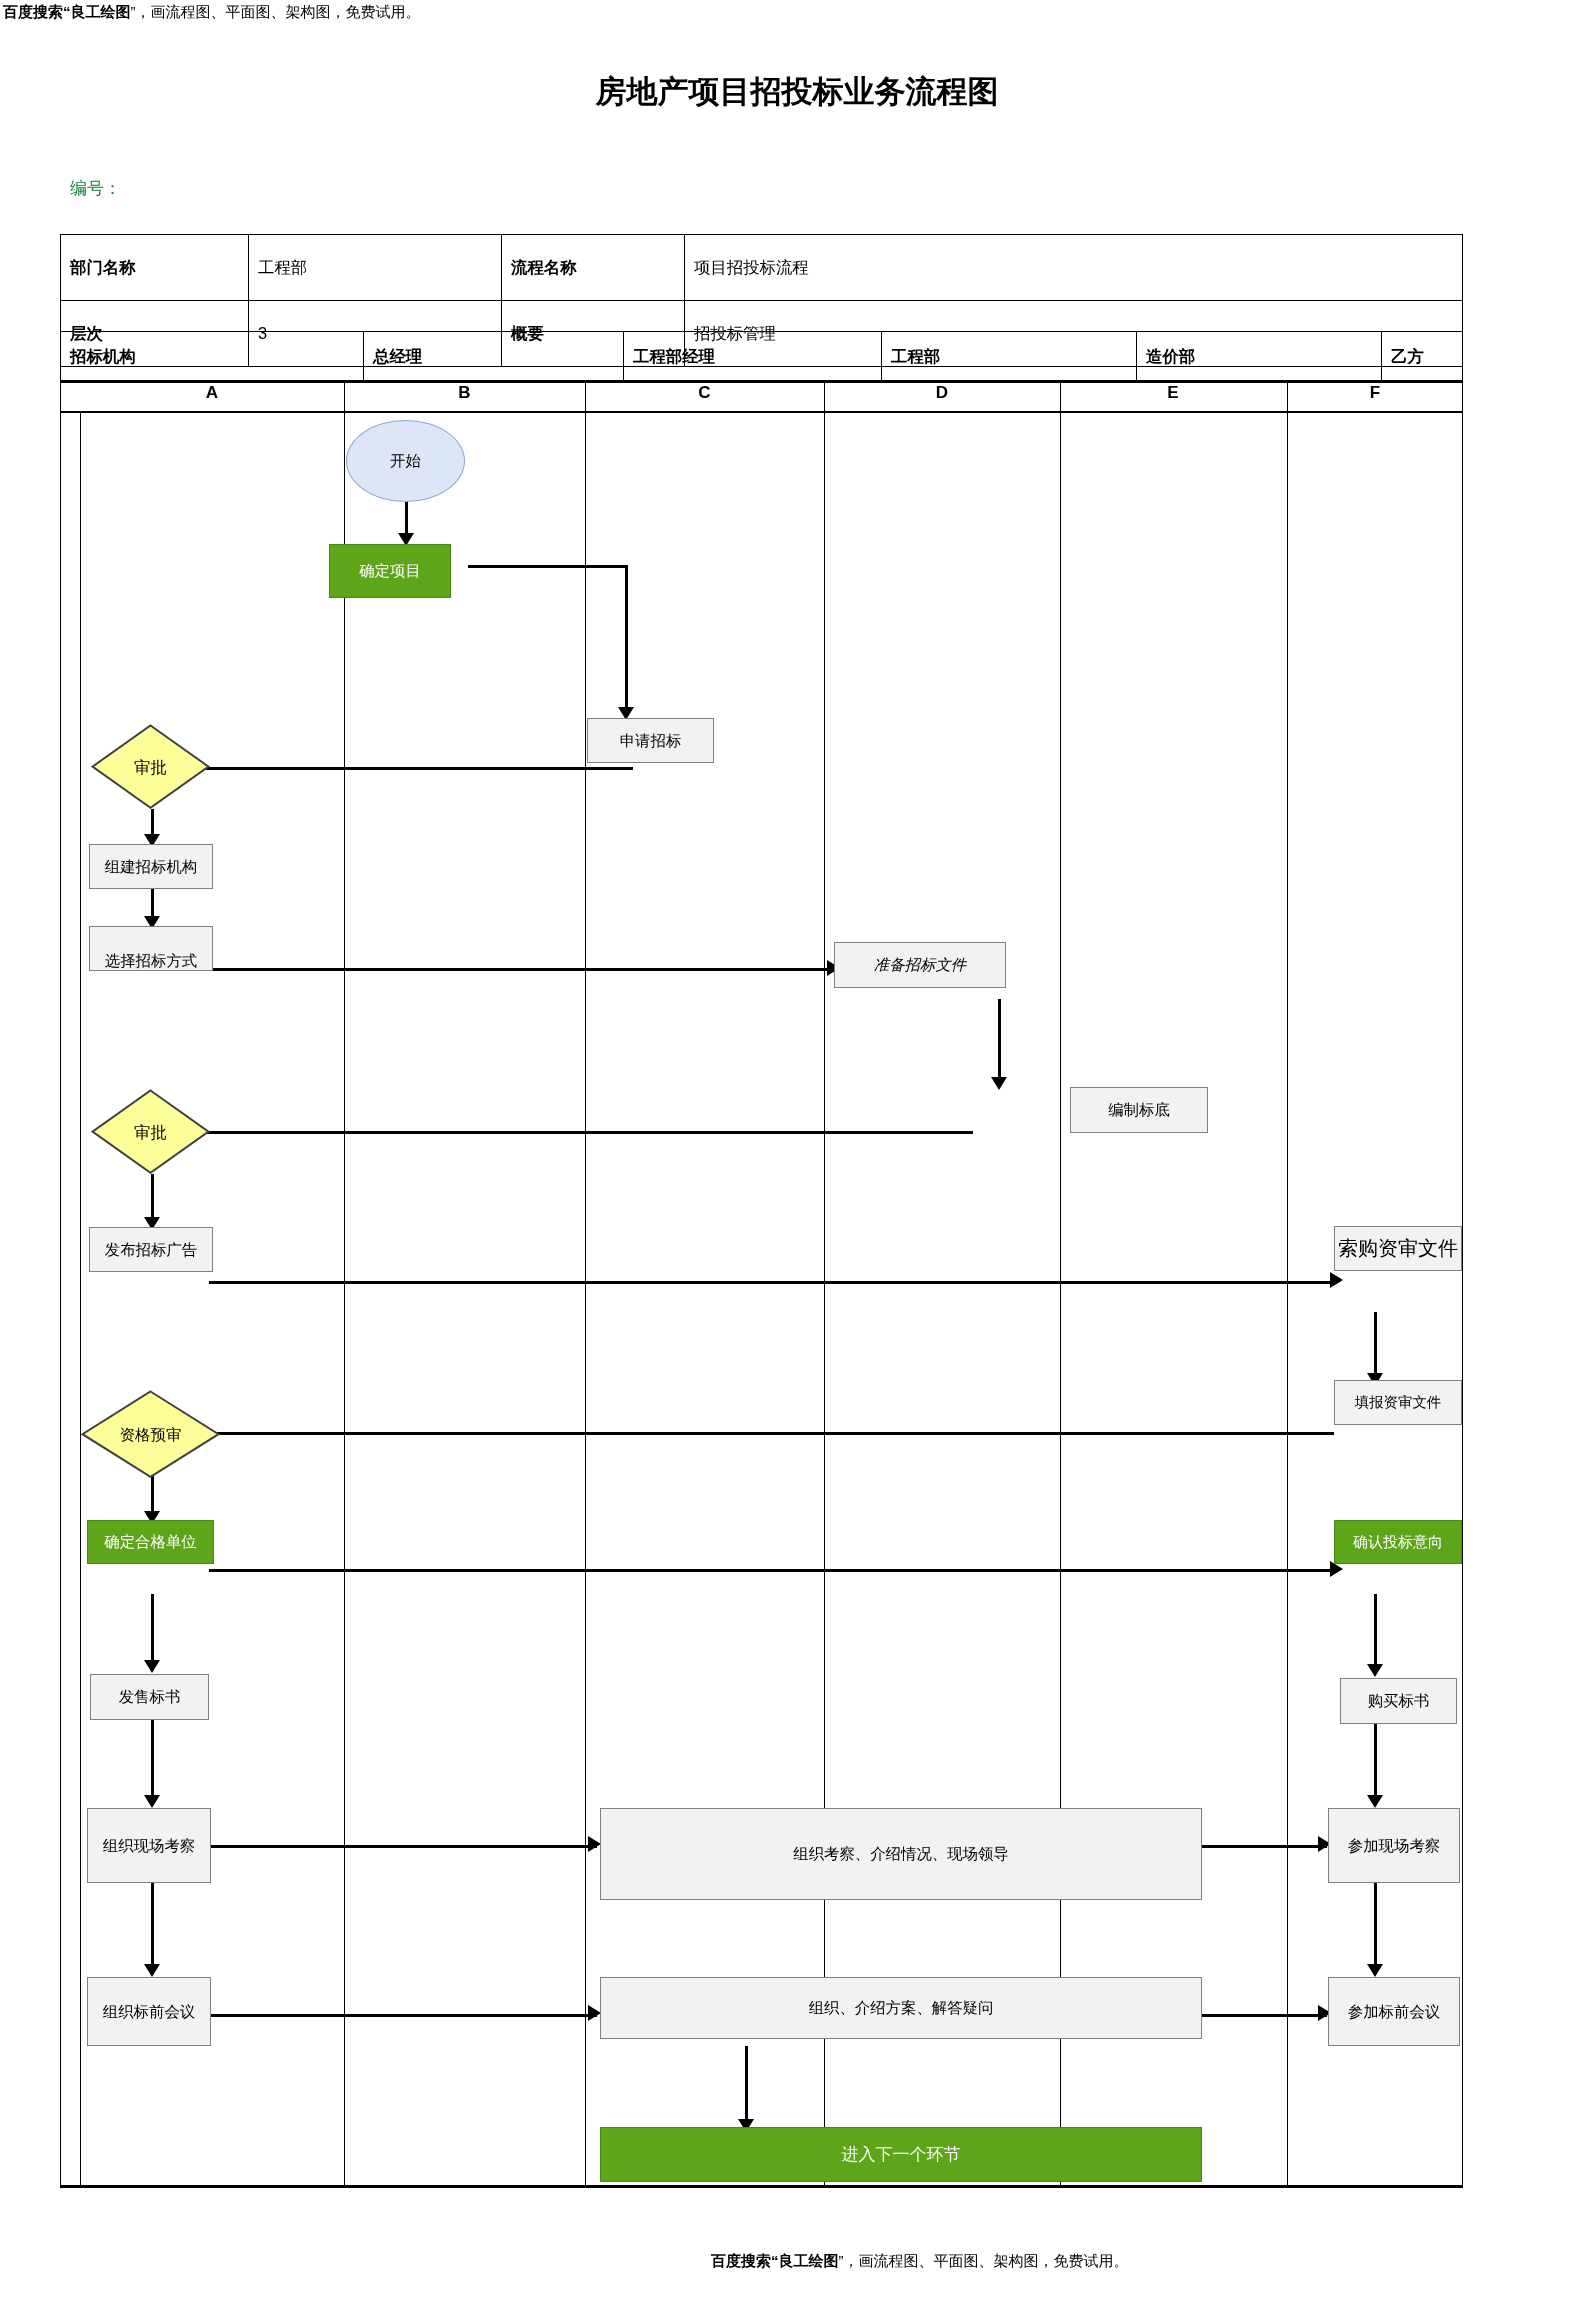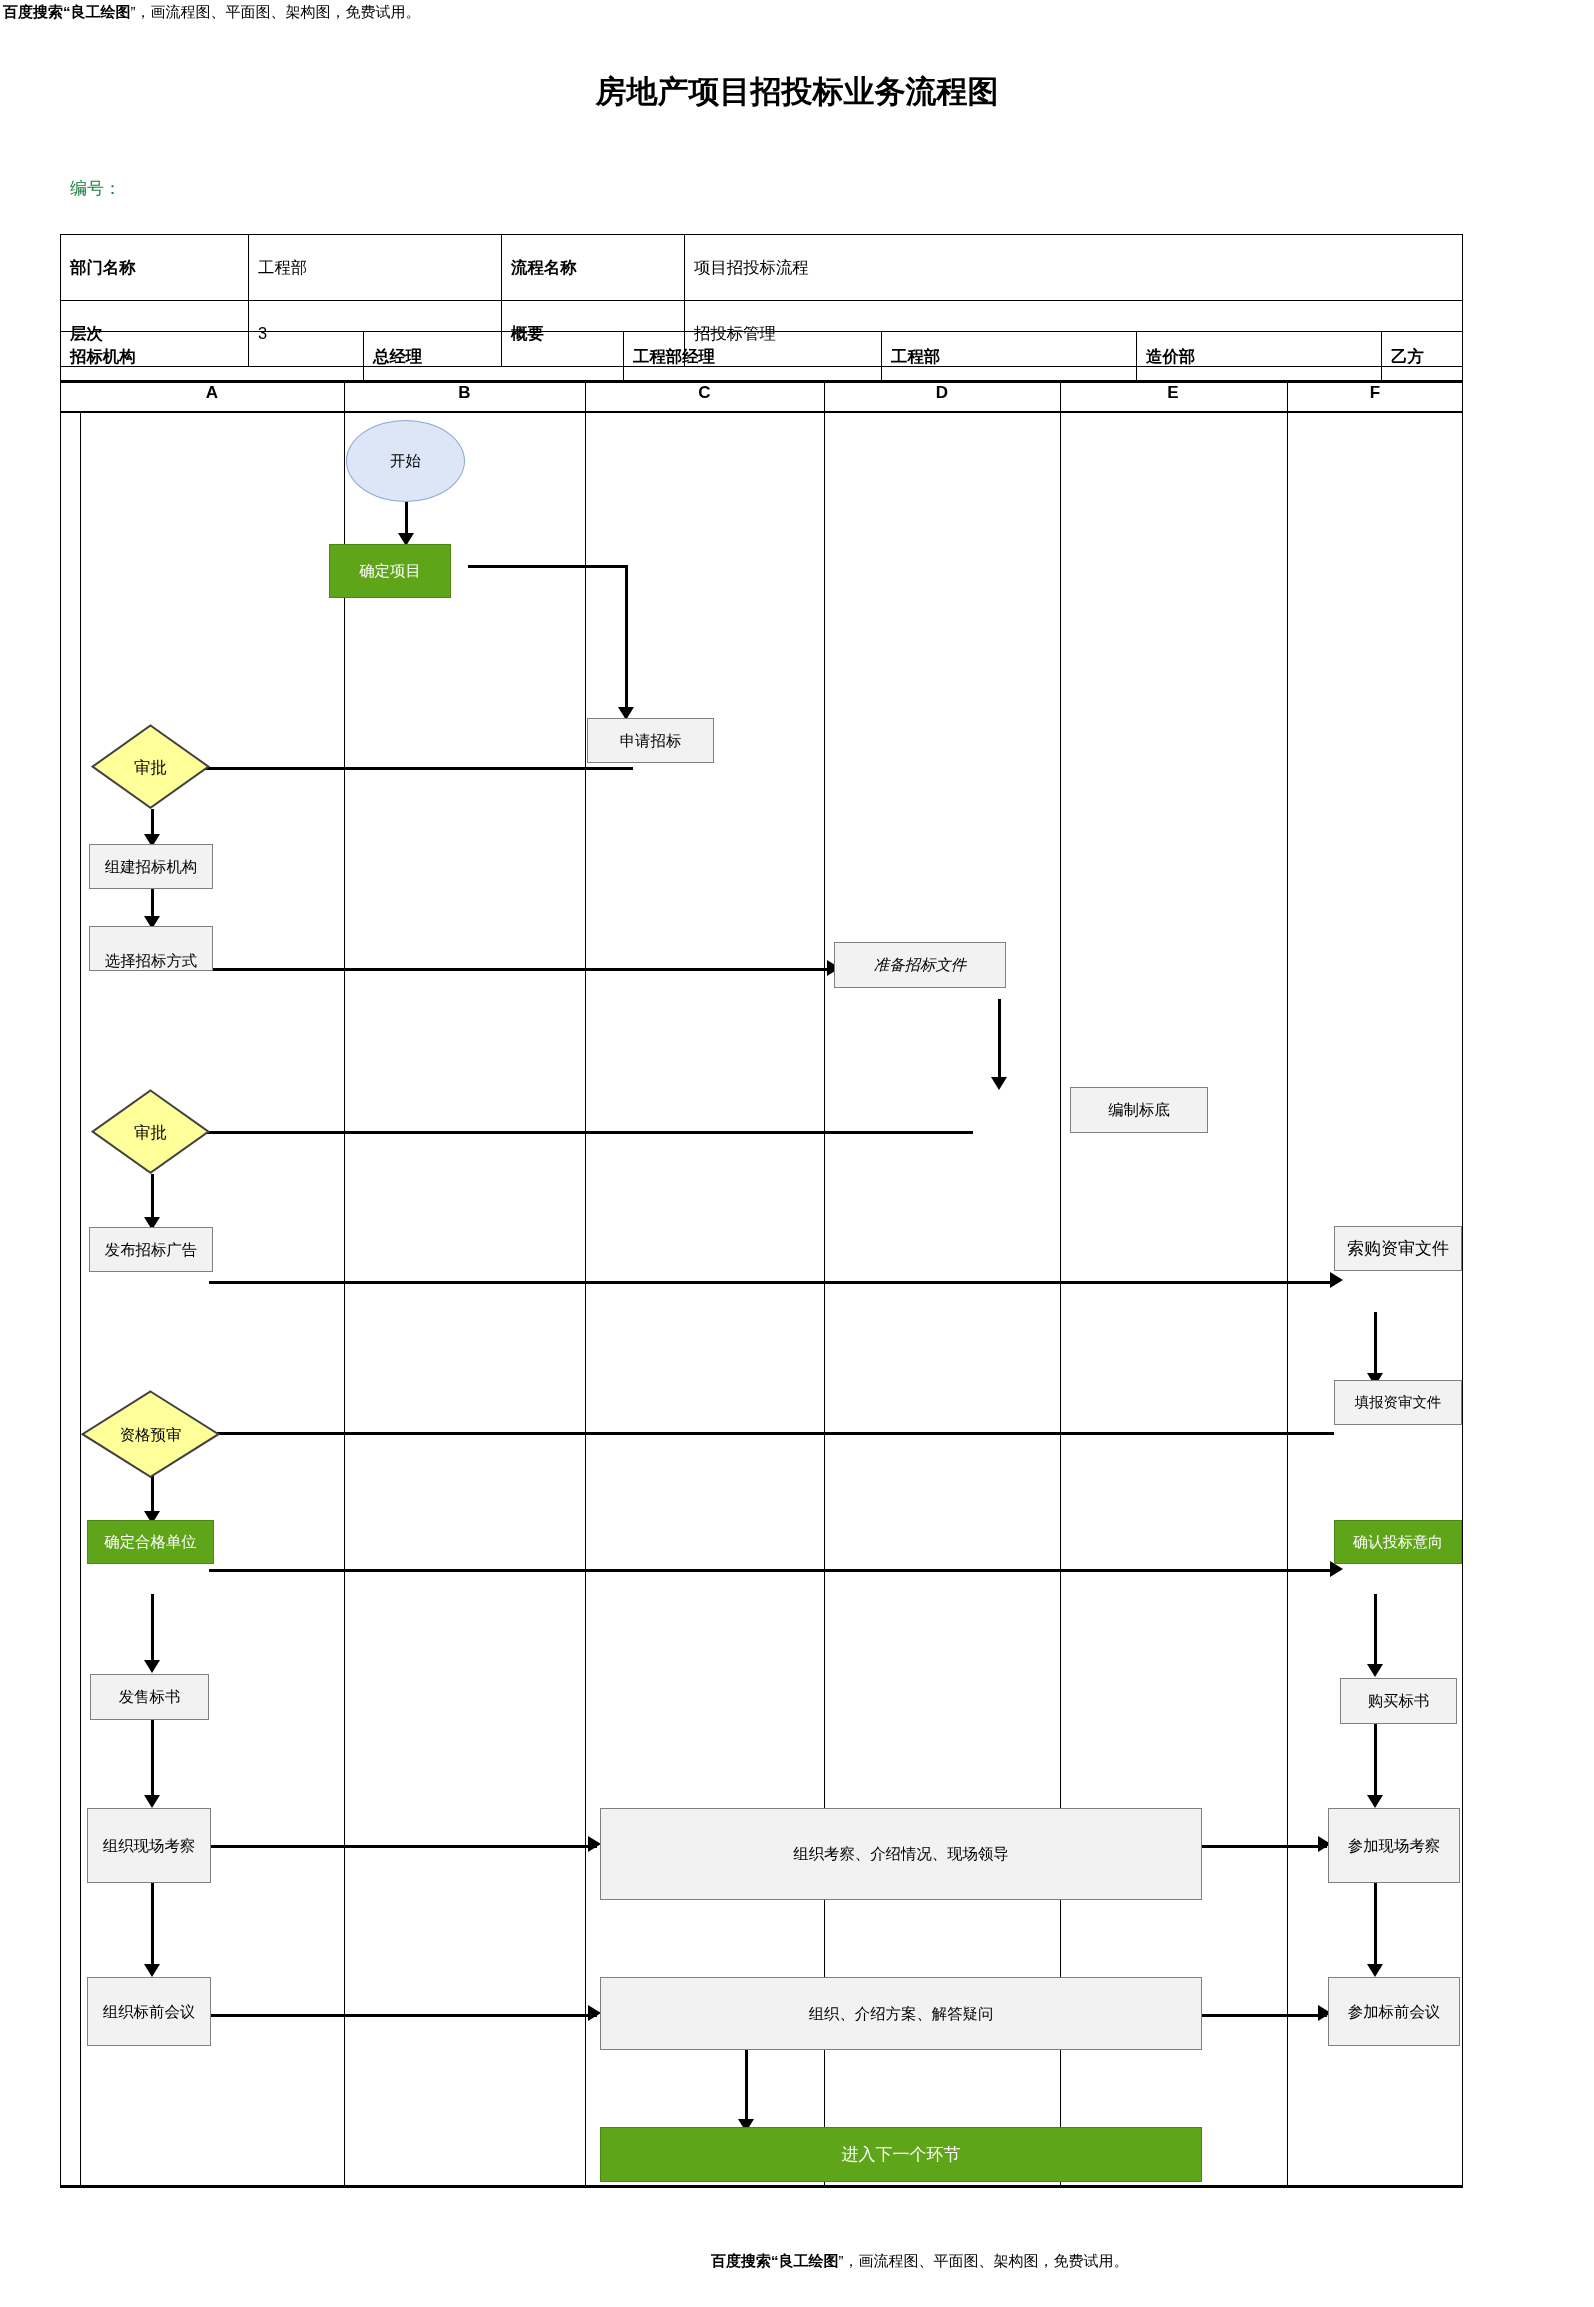--- a/index.html
+++ b/index.html
@@ -234,21 +234,21 @@
       <polygon points="120,3 237,86 120,169 3,86" fill="#ffff99" stroke="#404040" stroke-width="4"></polygon>
     </svg>
     <span class="dlabel">审批</span>
   </div>
 
   <div class="node proc" style="left:29px;top:847px;width:124px;height:45px;">
     <span>发布招标广告</span>
   </div>
 
   <div class="node proc" style="left:1274px;top:846px;width:128px;height:45px;">
-    <span style="font-size:17px">索购资审文件</span>
+    <span style="font-size:20px">索购资审文件</span>
   </div>
 
   <div class="node proc" style="left:1274px;top:1000px;width:128px;height:45px;">
     <span style="font-size:14.4px">填报资审文件</span>
   </div>
 
   <div class="node diamond" style="left:21px;top:1010px;width:139px;height:89px;">
     <svg class="dshape" viewBox="0 0 280 178" preserveAspectRatio="none">
       <polygon points="140,3 277,89 140,175 3,89" fill="#ffff99" stroke="#404040" stroke-width="4"></polygon>
     </svg>
@@ -280,21 +280,21 @@
   </div>
 
   <div class="node proc" style="left:1268px;top:1428px;width:132px;height:75px;">
     <span>参加现场考察</span>
   </div>
 
   <div class="node proc" style="left:27px;top:1597px;width:124px;height:69px;">
     <span>组织标前会议</span>
   </div>
 
-  <div class="node proc" style="left:540px;top:1597px;width:602px;height:73px;">
+  <div class="node proc" style="left:540px;top:1597px;width:602px;height:62px;">
     <span>组织、介绍方案、解答疑问</span>
   </div>
 
   <div class="node proc" style="left:1268px;top:1597px;width:132px;height:69px;">
     <span>参加标前会议</span>
   </div>
 
   <div class="node green" style="left:540px;top:1747px;width:602px;height:55px;">
     <span style="font-size:17px">进入下一个环节</span>
   </div>

